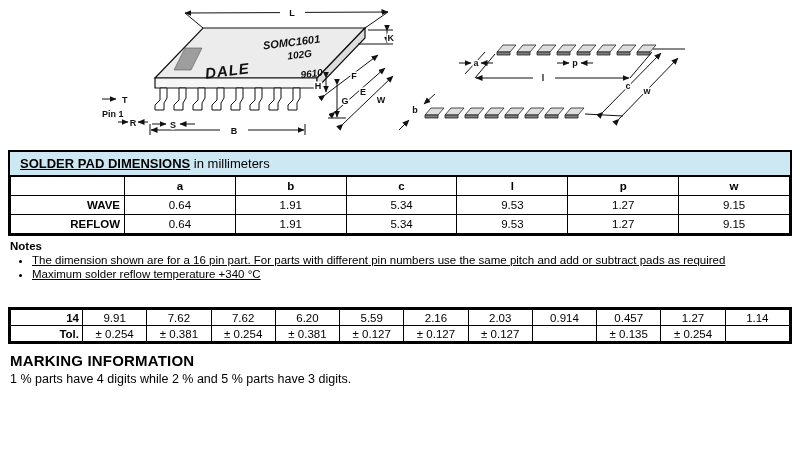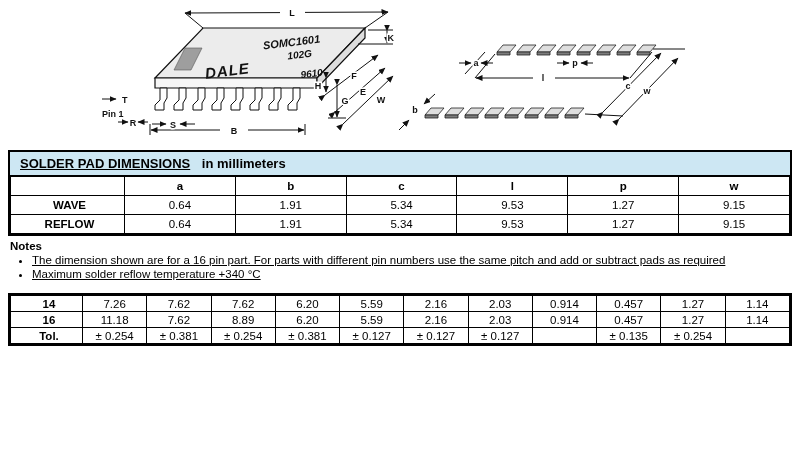--- a/index.html
+++ b/index.html
@@ -10,27 +10,27 @@
   }
   .diagrams { height:150px; display:flex; align-items:flex-start; }
   svg text { font-family:"Liberation Sans", sans-serif; }
   .dimlbl { font-size:9px; font-weight:bold; fill:#111;
             paint-order:stroke; stroke:#ffffff; stroke-width:3px; }
   .mark-txt { fill:#111; }
   .tbl { margin:0 8px; border:2px solid #000; background:#fff; }
   .tbl + .notes { margin-top:4px; }
   .tbl-title { background:#cde7f3; border-bottom:1px solid #000; padding:4px 10px 4px; font-size:13px; line-height:15px; }
   .tbl-title .t { font-weight:bold;text-decoration:underline; }
-  .tbl-title .s { font-weight:bold;margin-left:8px; }
+  .tbl-title .s { font-weight:normal; }
   table { border-collapse:collapse; width:100%; table-layout:fixed; }
   th, td { border:1px solid #000; font-size:11.5px; padding:2px 4px; text-align:center; height:19px; vertical-align:middle; }
   tr.hdr th { border-bottom:1.5px solid #000; font-weight:bold; }
-  .lbl { text-align:center; padding-left:8px !important; font-weight:bold; }
+  .lbl { text-align:right; padding-left:8px !important; font-weight:bold; }
   .t2 th, .t2 td { height:15px; padding:1.5px 3px; }
-  .notes { margin:3px 10px 6px; font-size:11.5px; }
+  .notes { margin:3px 10px 20px; font-size:11.5px; }
   .notes-h { font-weight:bold; font-size:11.5px; margin-bottom:2px; }
   .notes ul { list-style:disc; padding-left:22px; }
   .notes li { margin:2px 0;text-decoration:underline; }
   .gap { height:7px; }
   .marking { margin:8px 10px 0; }
   .marking-h { font-weight:bold; font-size:15px; letter-spacing:0.2px; }
   .marking-t { font-size:12.5px; margin-top:3px; }
 </style>
 </head>
 <body>
@@ -247,37 +247,23 @@
           <col>
           <col>
           <col>
           <col>
           <col>
           <col>
         </colgroup>
       <tbody>
       <tr>
         <td class="lbl">14</td>
-        <td>7.26</td>
+        <td>9.91</td>
         <td>7.62</td>
         <td>7.62</td>
-        <td>6.20</td>
-        <td>5.59</td>
-        <td>2.16</td>
-        <td>2.03</td>
-        <td>0.914</td>
-        <td>0.457</td>
-        <td>1.27</td>
-        <td>1.14</td>
-      </tr>
-      <tr>
-        <td class="lbl">16</td>
-        <td>11.18</td>
-        <td>7.62</td>
-        <td>8.89</td>
         <td>6.20</td>
         <td>5.59</td>
         <td>2.16</td>
         <td>2.03</td>
         <td>0.914</td>
         <td>0.457</td>
         <td>1.27</td>
         <td>1.14</td>
       </tr>
       <tr>
@@ -291,14 +277,18 @@
         <td>± 0.127</td>
         <td></td>
         <td>± 0.135</td>
         <td>± 0.254</td>
         <td></td>
       </tr>
     </tbody>
       </table>
   </div>
 
+  <div class="marking">
+    <div class="marking-h">MARKING INFORMATION</div>
+    <div class="marking-t">1 % parts have 4 digits while 2 % and 5 % parts have 3 digits.</div>
+  </div>
 
 </div>
 
 </body></html>

